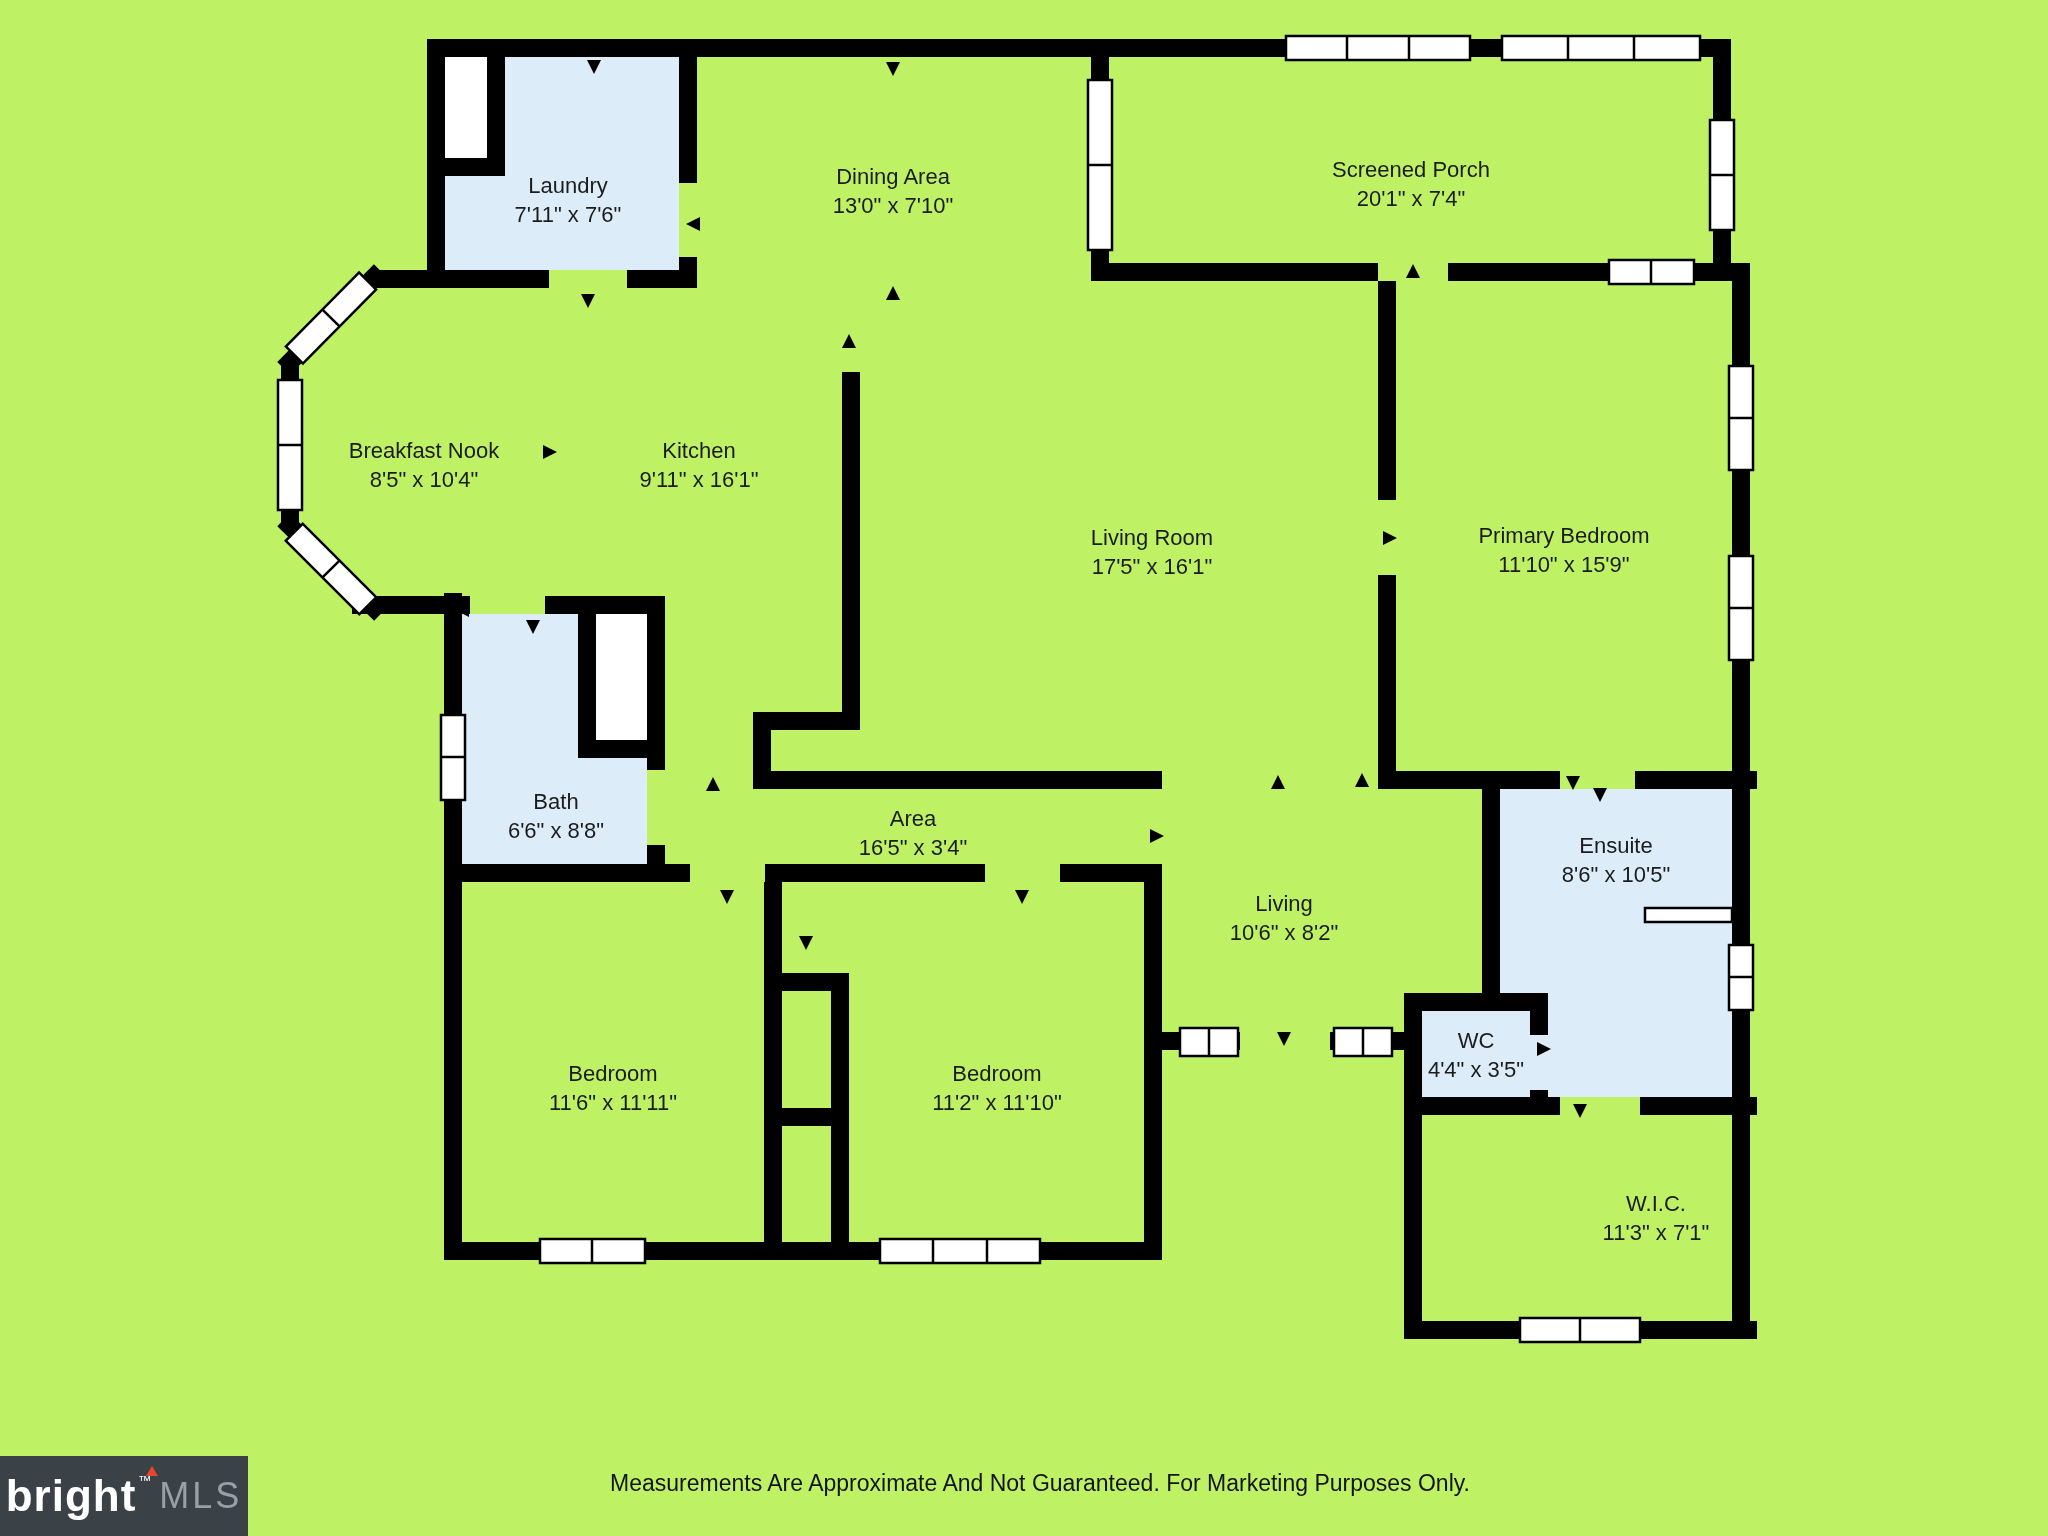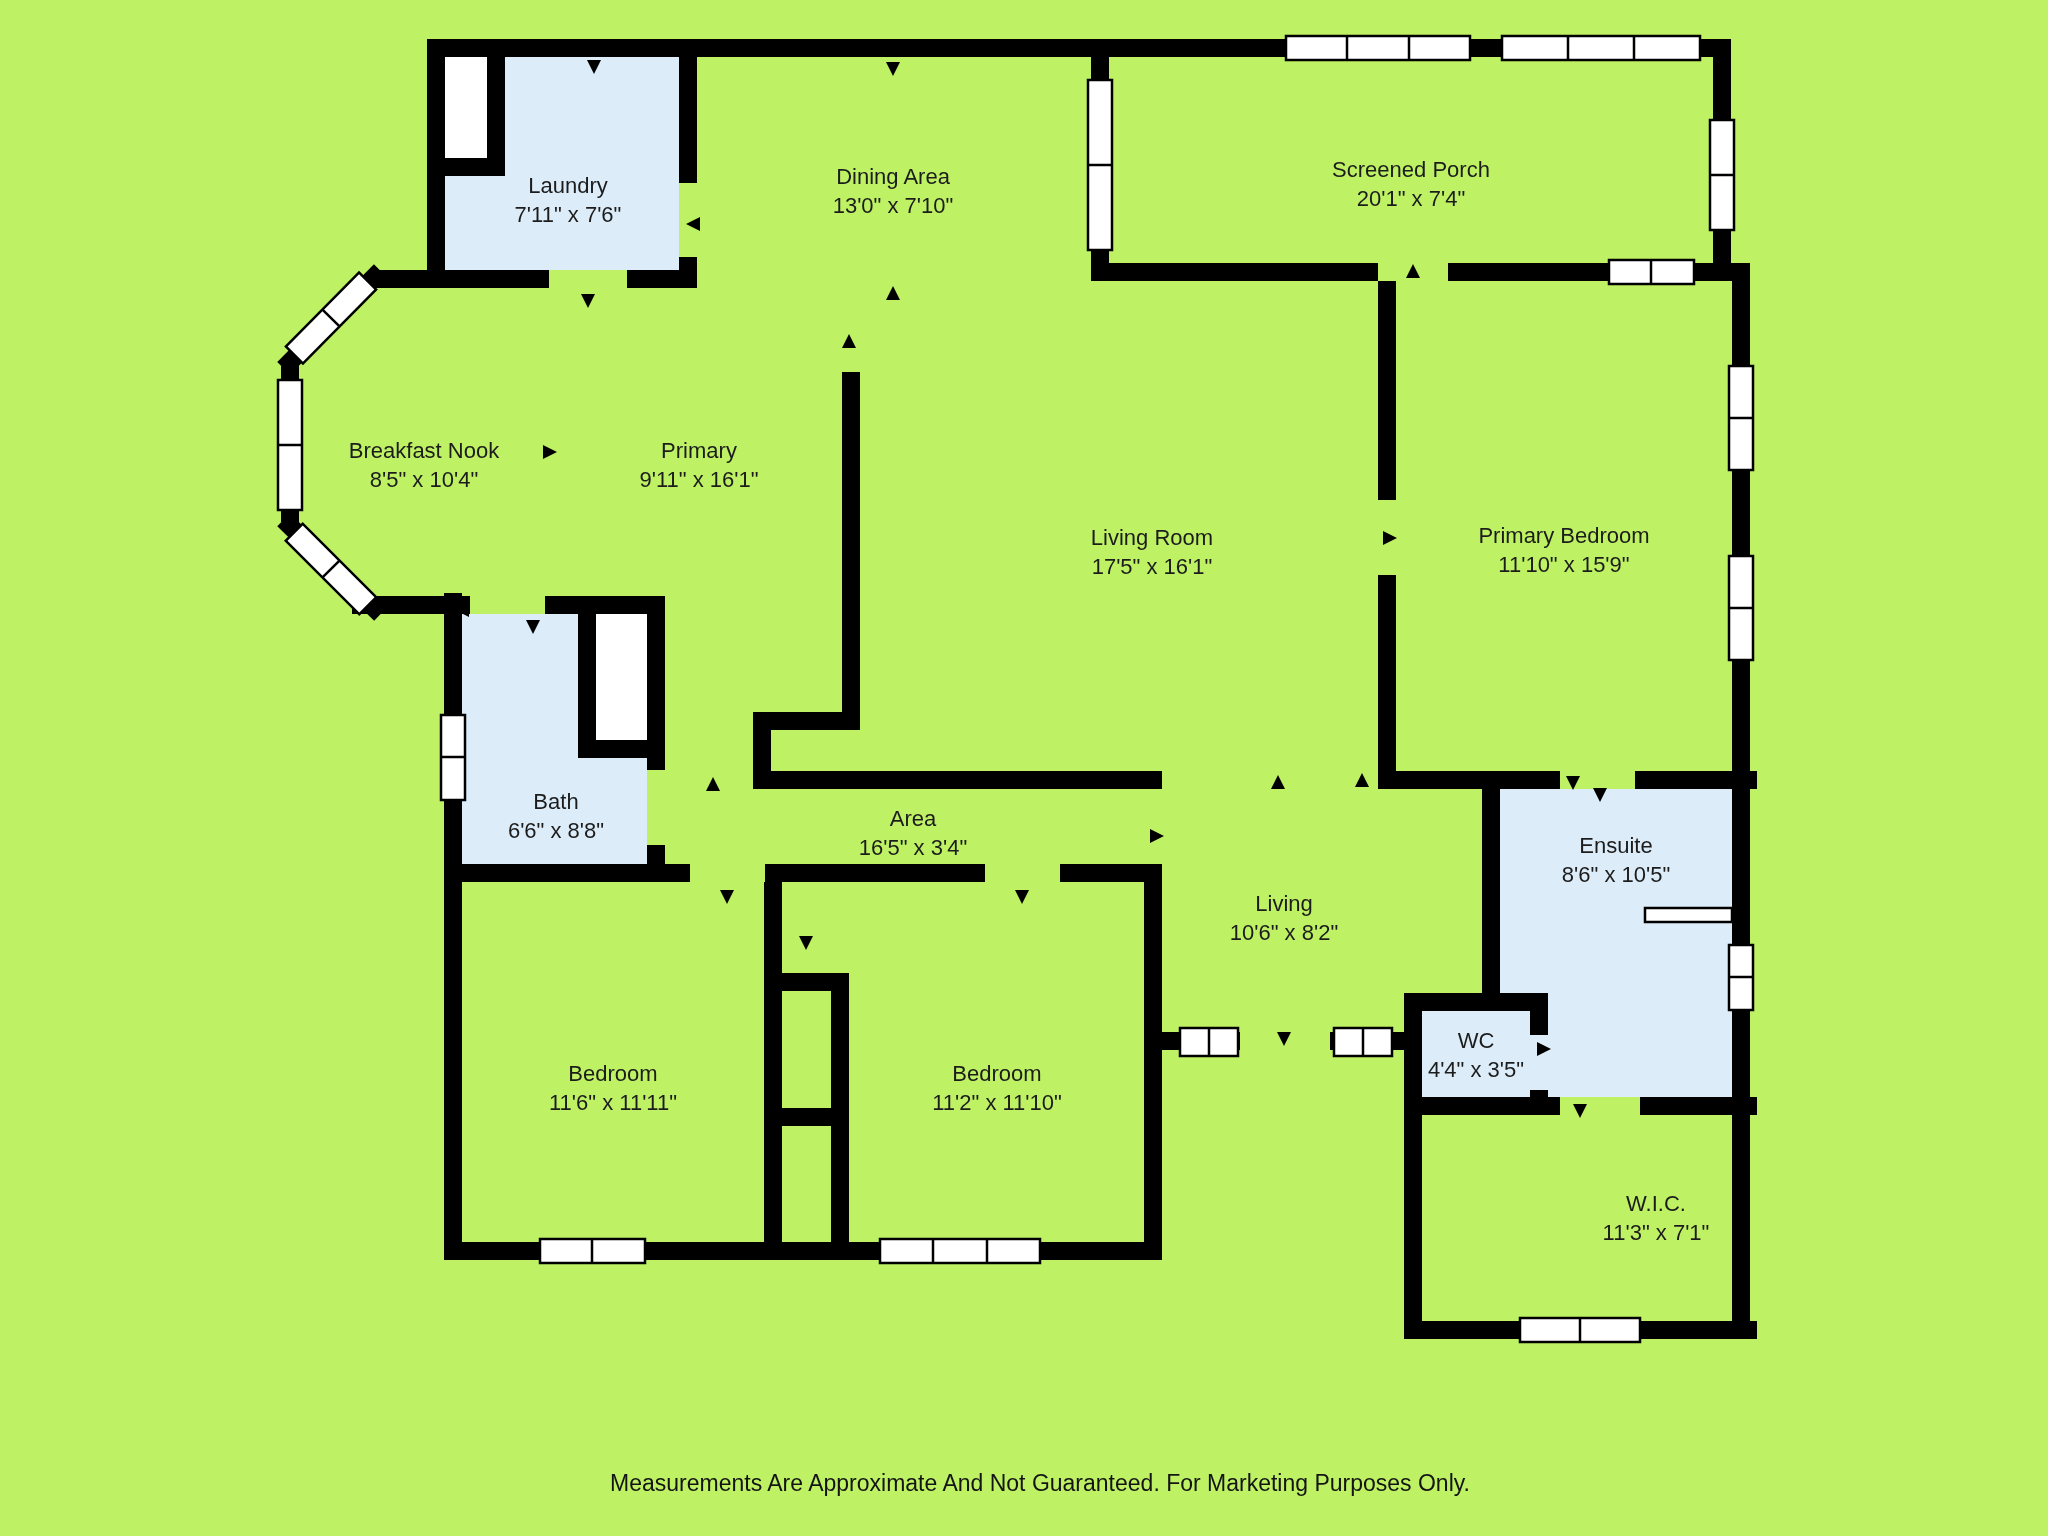--- a/index.html
+++ b/index.html
@@ -217,21 +217,21 @@
     </div>
   <div class="room-label" style="left:1411px;top:184px">
       <div>Screened Porch</div>
       <div>20'1" x 7'4"</div>
     </div>
   <div class="room-label" style="left:424px;top:465px">
       <div>Breakfast Nook</div>
       <div>8'5" x 10'4"</div>
     </div>
   <div class="room-label" style="left:699px;top:465px">
-      <div>Primary</div>
+      <div>Kitchen</div>
       <div>9'11" x 16'1"</div>
     </div>
   <div class="room-label" style="left:1152px;top:552px">
       <div>Living Room</div>
       <div>17'5" x 16'1"</div>
     </div>
   <div class="room-label" style="left:1564px;top:550px">
       <div>Primary Bedroom</div>
       <div>11'10" x 15'9"</div>
     </div>
@@ -263,14 +263,20 @@
       <div>Bedroom</div>
       <div>11'2" x 11'10"</div>
     </div>
   <div class="room-label" style="left:1656px;top:1218px">
       <div>W.I.C.</div>
       <div>11'3" x 7'1"</div>
     </div>
 
   <div class="footer-note">Measurements Are Approximate And Not Guaranteed. For Marketing Purposes Only.</div>
 
+  <div class="logo">
+    <span class="logo-bright">bright</span>
+      <span class="logo-tm">™</span>
+    <span class="logo-mls">MLS</span>
+    <span class="logo-accent"></span>
+  </div>
 
 </div>
 
 </body></html>

